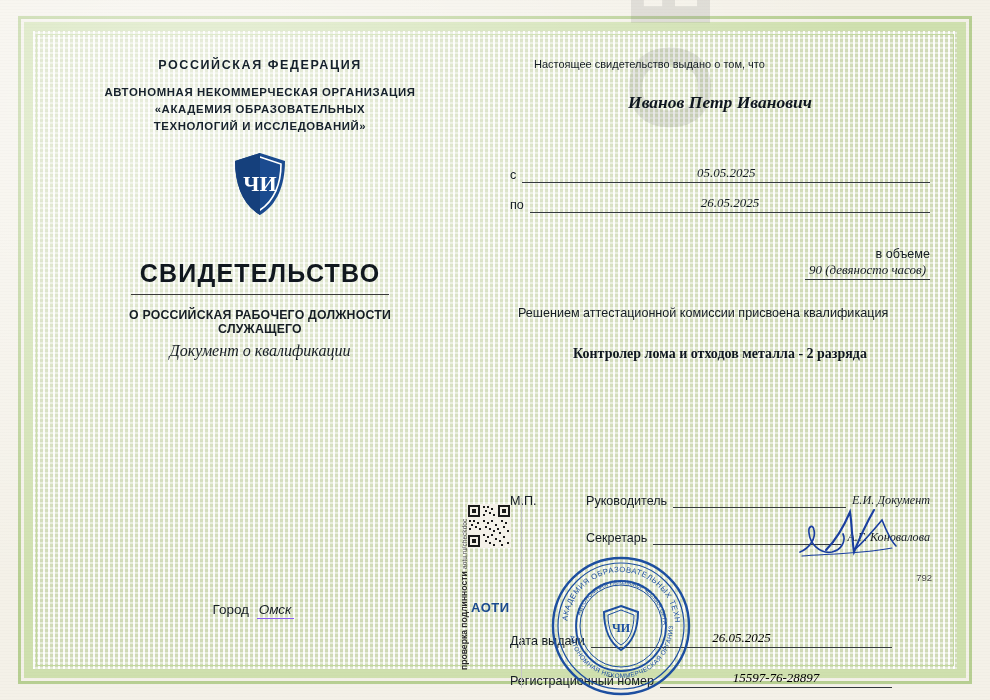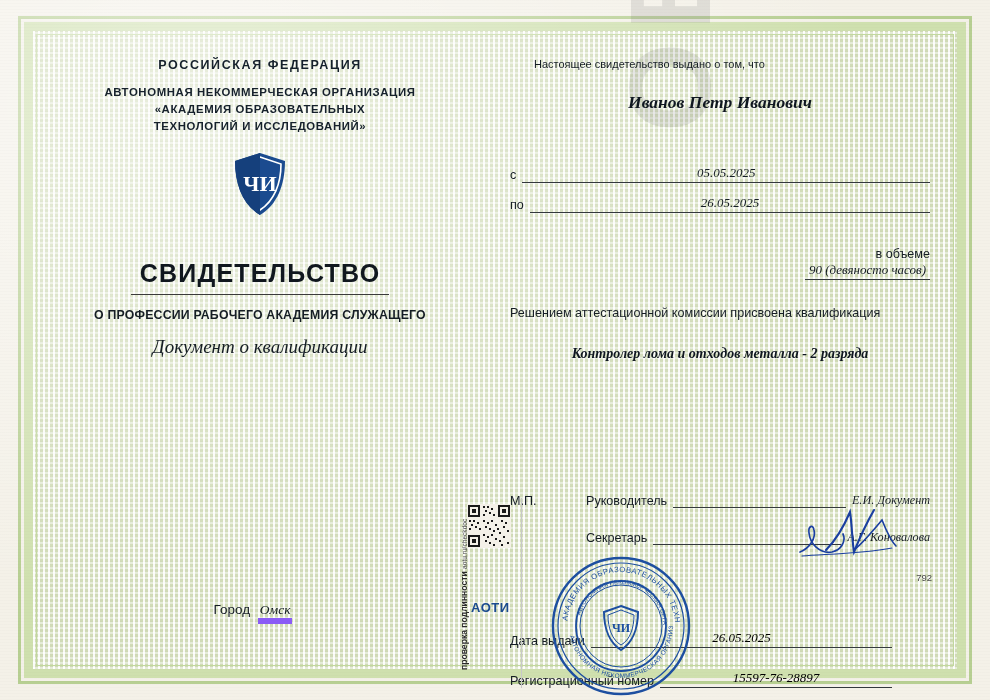--- a/index.html
+++ b/index.html
@@ -133,39 +133,39 @@
     margin: 0 auto;
   }
   .cert-sub {
     margin-top: 13px;
     font-size: 12.3px;
     font-weight: 700;
     letter-spacing: .2px;
     color: #151d24;
   }
   .cert-sub2 {
-    margin-top: 14px;
-    font-size: 19px;
+    margin-top: 6px;
+    font-size: 16px;
     font-style: italic;
     font-family: "Liberation Serif", serif;
     color: #151d24;
   }
   .city-row {
     position: absolute;
     left: 44px;
     top: 560px;
     width: 330px;
     text-align: center;
     font-size: 13.5px;
     color: #151d24;
   }
   .city-name {
     font-style: italic;
-    font-family: Liberation Serif, serif;
-    border-bottom: 6px solid #8b5cf6;
+    font-family: Liberation Sans, sans-serif;
+    border-bottom: 1px solid #8b5cf6;
     padding: 0 2px 1px 2px;
     margin-left: 4px;
   }
 
   
   .right {
     position: absolute;
     left: 466px;
     top: 16px;
     width: 420px;
@@ -214,27 +214,26 @@
   .prog-value {
     margin-top: 18px;
     text-align: center;
     font-size: 15px;
     font-weight: 700;
     font-style: italic;
     font-family: "Liberation Serif", serif;
     color: #0f1720;
   }
   .row-volume { margin-top: 34px; flex-direction: column; }
-  .decision { margin-top: 26px; font-size: 12.6px; color: #151d24; }
+  .decision { margin-top: 26px; font-size: 12.6px; color: #151d24; padding-left: 8px; }
   .qual {
     margin-top: 26px;
     text-align: center;
     font-size: 14px;
     font-weight: 700;
-    font-style: italic;
     font-family: "Liberation Serif", serif;
     color: #0f1720;
   }
 
   
   .sig-block {
     position: absolute;
     left: 466px;
     top: 450px;
     width: 420px;
@@ -388,21 +387,21 @@
         <svg class="shield" viewBox="0 0 58 66">
           <path d="M29 2 L54 10 C54 34 46 54 29 64 C12 54 4 34 4 10 Z" fill="#1b4b8f"></path>
           <path d="M29 6 L50 13 C50 33 43 50 29 59 C15 50 8 33 8 13 Z" fill="none" stroke="#ffffff" stroke-width="1.6"></path>
           <path d="M29 2 L29 64 C12 54 4 34 4 10 Z" fill="#15407c"></path>
           <text x="29" y="40" font-family="Liberation Serif, serif" font-size="22" font-weight="bold" fill="#ffffff" text-anchor="middle">ЧИ</text>
         </svg>
       </div>
 
       <div class="cert-title">СВИДЕТЕЛЬСТВО</div>
       <div class="cert-title-rule"></div>
-      <div class="cert-sub">О ПРОФЕССИИ РАБОЧЕГО АКАДЕМИЯ СЛУЖАЩЕГО</div>
+      <div class="cert-sub">О РОССИЙСКАЯ РАБОЧЕГО ДОЛЖНОСТИ СЛУЖАЩЕГО</div>
       <div class="cert-sub2">Документ о квалификации</div>
     </div>
 
     <div class="city-row">
       <span>Город</span>
       <span class="city-name">Омск</span>
     </div>
 
     <div class="right">
       <div class="r-line">Настоящее свидетельство выдано о том, что</div>

